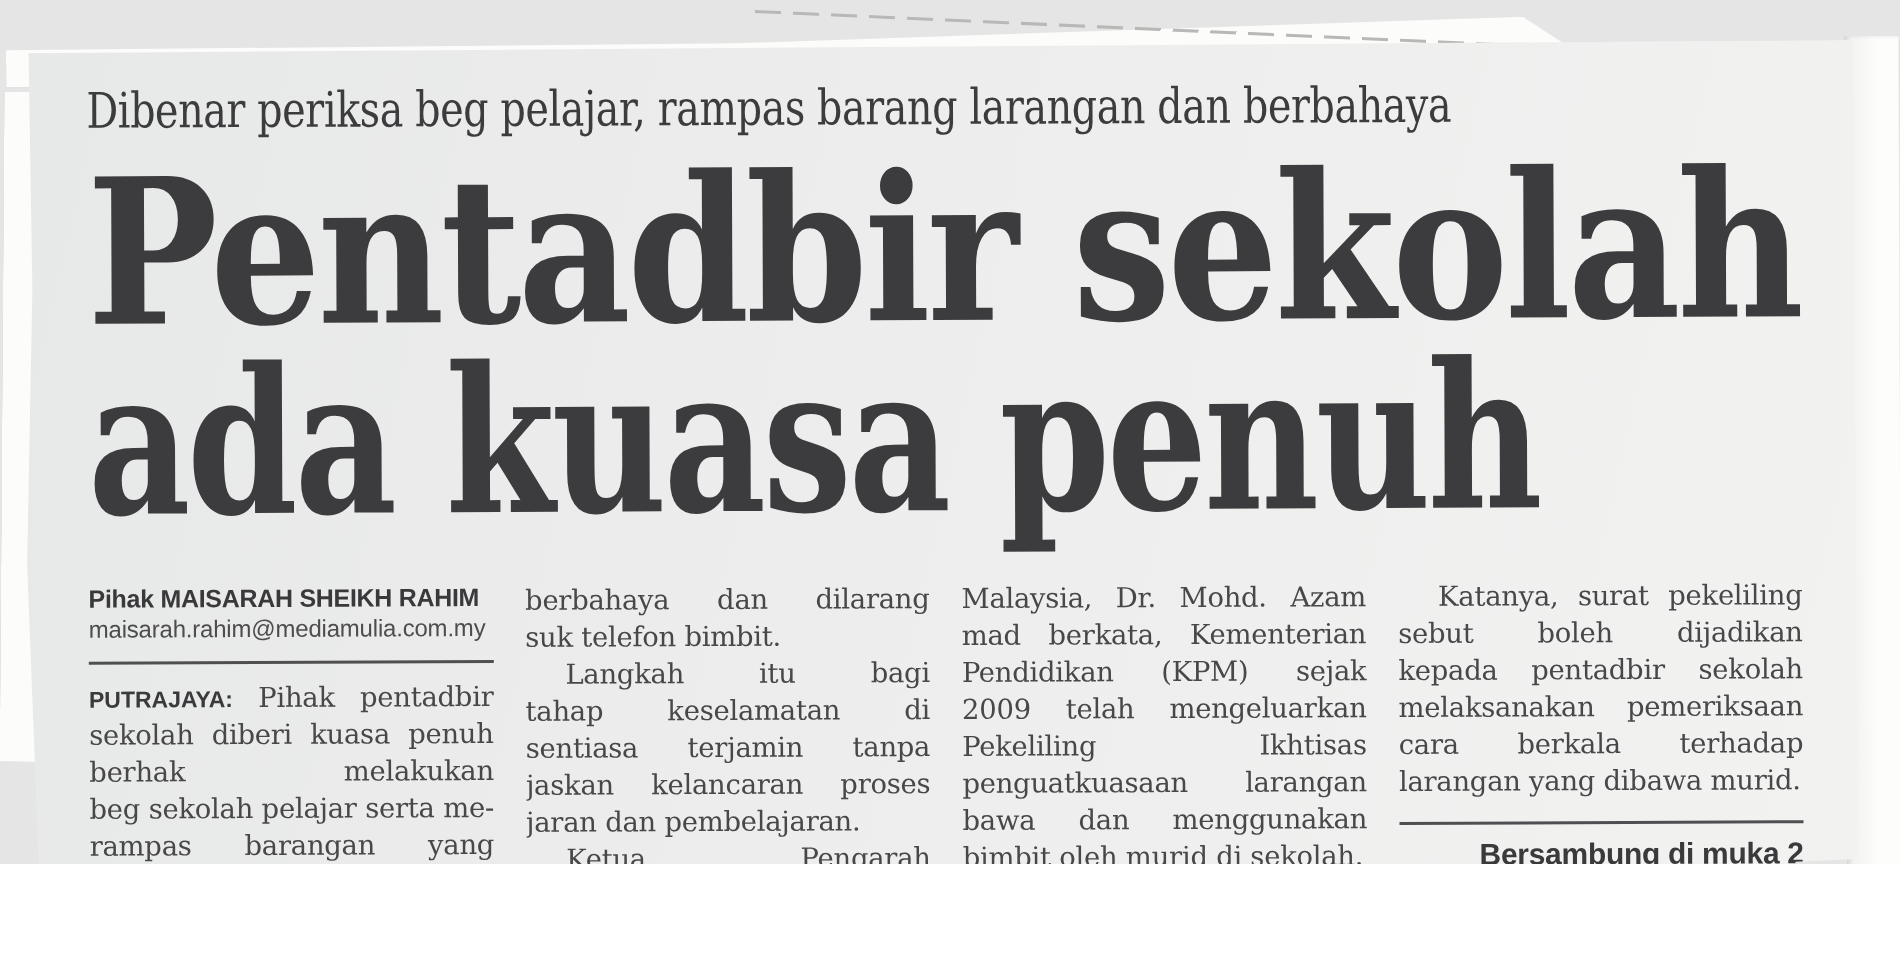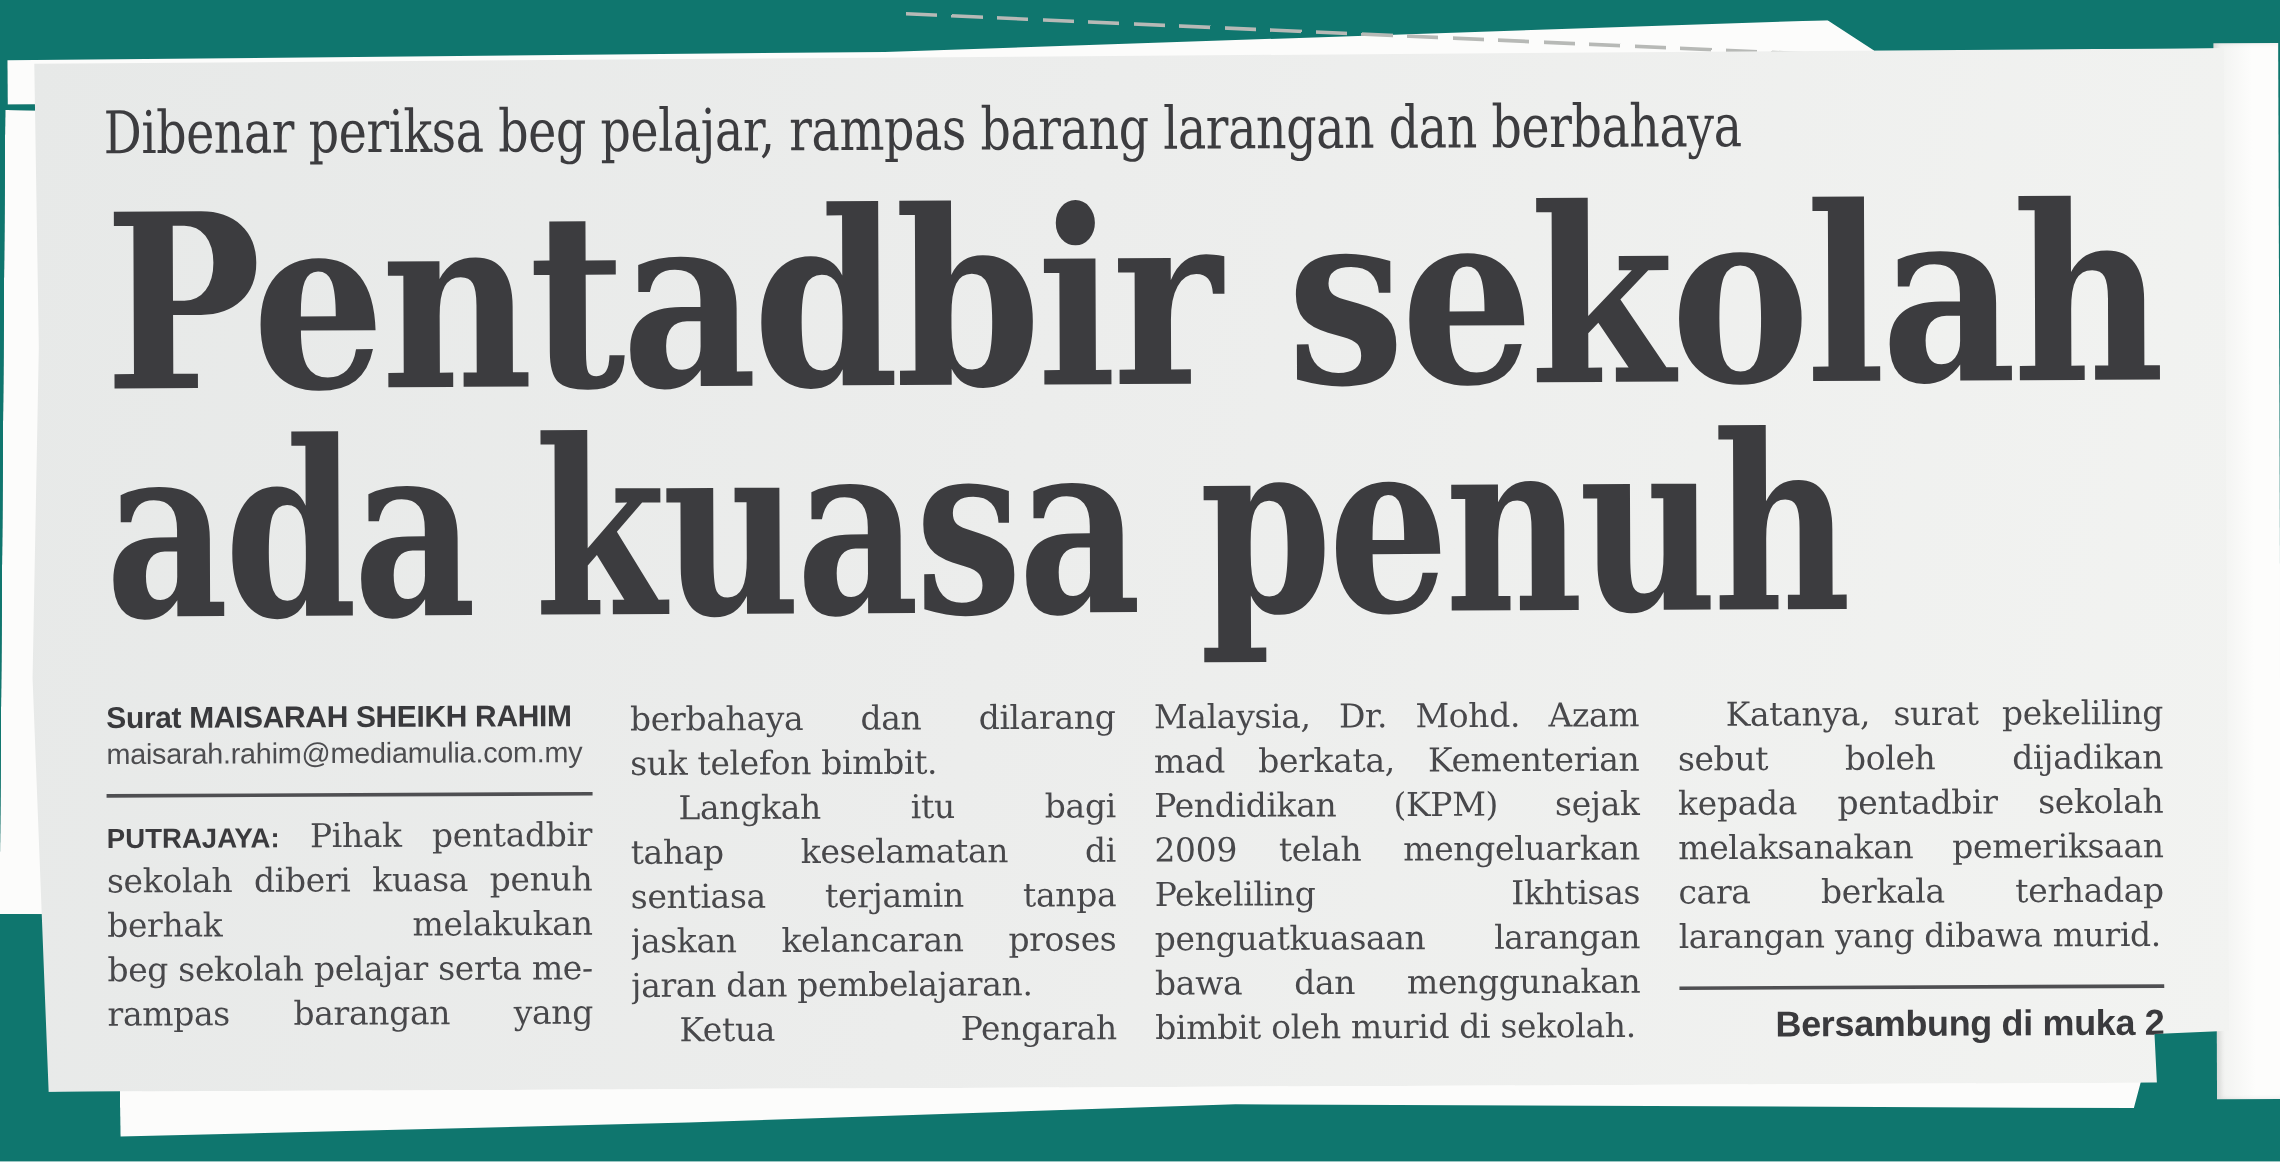--- a/index.html
+++ b/index.html
@@ -9,21 +9,21 @@
     --ink:#3c3c3f;
     --body-ink:#48484b;
     --muted-ink:#4d4d50;
     --rule:#4f4f52;
     --under:#fcfcfb;
   }
   *{margin:0;padding:0;box-sizing:border-box;}
   html,body{width:1900px;height:968px;background:#ffffff;overflow:hidden;}
   body{font-family:"DejaVu Serif",serif;}
 
-  .stage{position:relative;width:1900px;height:968px;background:#0f766e;overflow:hidden;}
+  .stage{position:relative;width:1900px;height:864px;background:#e5e5e5;overflow:hidden;}
 
   
   .under{position:absolute;background:var(--under);}
   .under-top{
     left:6px;top:20px;width:1556px;height:64px;
     transform:rotate(-0.25deg);
     box-shadow:0 1px 3px rgba(0,0,0,.16);
     clip-path:polygon(0% 42%,47% 36%,97.5% 0%,100% 40%,100% 100%,0% 100%);
   }
   .perforation{
@@ -124,21 +124,21 @@
 
       <h1 class="headline">
         <span class="hl-row"><span class="fitline" id="hl1" style="transform: scaleX(0.8629);">Pentadbir sekolah</span></span>
         <span class="hl-row"><span class="fitline" id="hl2" style="transform: scaleX(0.7818);">ada kuasa penuh</span></span>
       </h1>
 
       <div class="columns">
 
         <div class="col">
           <div class="byline">
-            <span>Surat</span>
+            <span>Pihak</span>
             <span>MAISARAH SHEIKH RAHIM</span>
           </div>
           <div class="email">maisarah.rahim@mediamulia.com.my</div>
           <div class="rule"></div>
           <div id="col-0">
               <div class="ln"><span class="dateline">PUTRAJAYA:</span> Pihak pentadbir</div>
               <div class="ln">sekolah diberi kuasa penuh dan</div>
               <div class="ln">berhak melakukan pemeriksaan</div>
               <div class="ln">beg sekolah pelajar serta me-</div>
               <div class="ln">rampas barangan yang dianggap</div>

